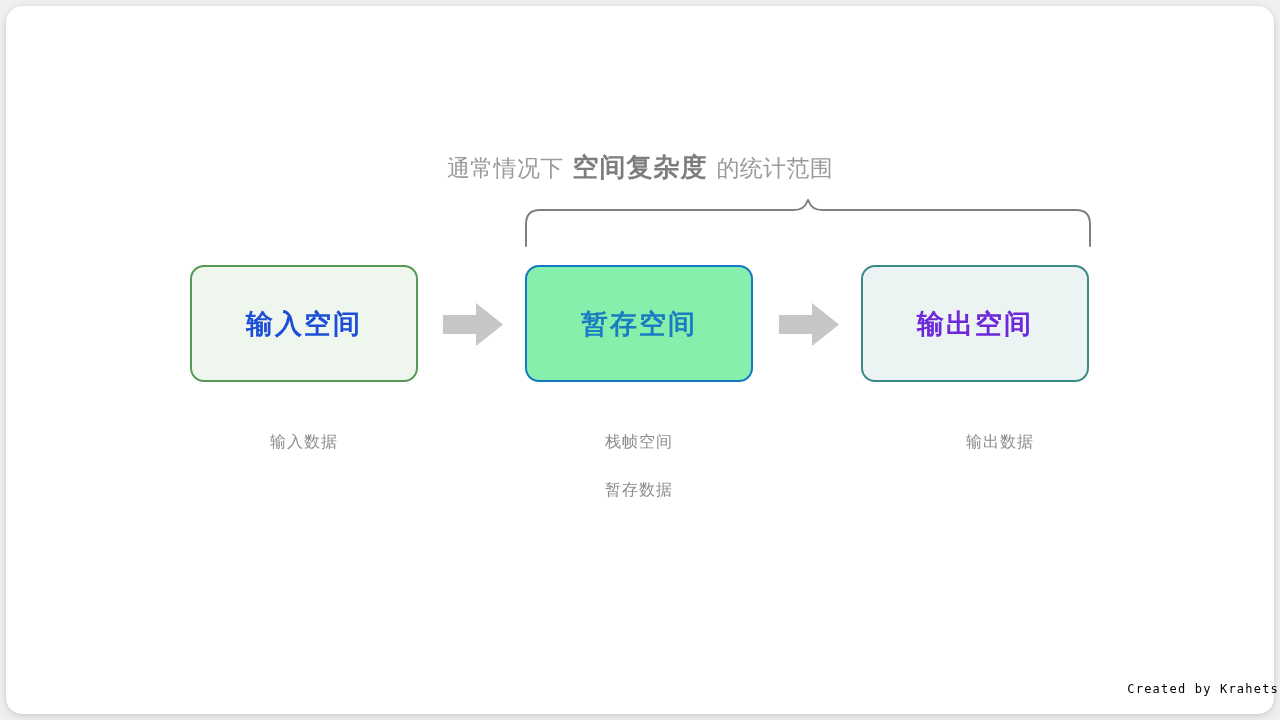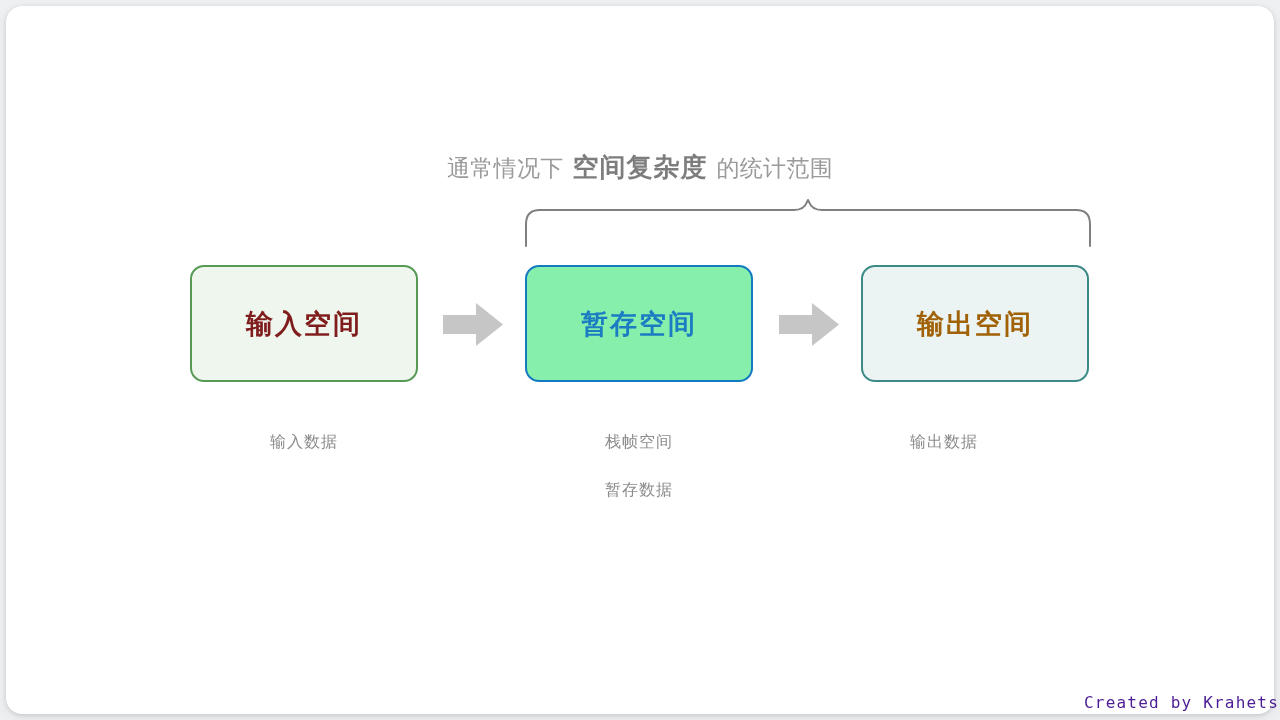--- a/index.html
+++ b/index.html
@@ -78,23 +78,23 @@
     box-sizing: border-box;
     border-radius: 14px;
     border: 2px solid #888;
     display: flex;
     align-items: center;
     justify-content: center;
     font-size: 27px;
     font-weight: bold;
     letter-spacing: 2px;
   }
-  .box-1 { left: 0px;   background: #eff6ed; border-color: #569a56; color: #7f1d1d; }
+  .box-1 { left: 0px;   background: #eff6ed; border-color: #569a56; color: #1d4ed8; }
   .box-2 { left: 335px; background: #86efac; border-color: #1379c1; color: #1b7cc4; }
-  .box-3 { left: 671px; background: #ecf4f3; border-color: #3b8a86; color: #a16207; }
+  .box-3 { left: 671px; background: #ecf4f3; border-color: #3b8a86; color: #6d28d9; }
 
   .arrow {
     position: absolute;
     top: 38px;
     width: 60px;
     height: 43px;
   }
   .arrow-1 { left: 253px; }
   .arrow-2 { left: 589px; }
 
@@ -111,30 +111,30 @@
     top: 0;
     width: 228px;
     text-align: center;
     color: #8c8c8c;
     font-size: 16px;
     line-height: 48px;
     letter-spacing: 1px;
   }
   .cap-1 { left: 0px; }
   .cap-2 { left: 335px; }
-  .cap-3 { left: 640px; }
+  .cap-3 { left: 696px; }
 
   
   .watermark {
     position: absolute;
     right: 34px;
-    bottom: 8px;
+    bottom: 24px;
     font-family: "DejaVu Sans Mono", "Liberation Mono", monospace;
-    font-size: 16px;
-    color: #4c1d95;
+    font-size: 12px;
+    color: #000000;
     letter-spacing: 1.2px;
   }
 </style>
 </head>
 <body>
 
 <div id="stage">
 
   <div class="card"></div>
 

